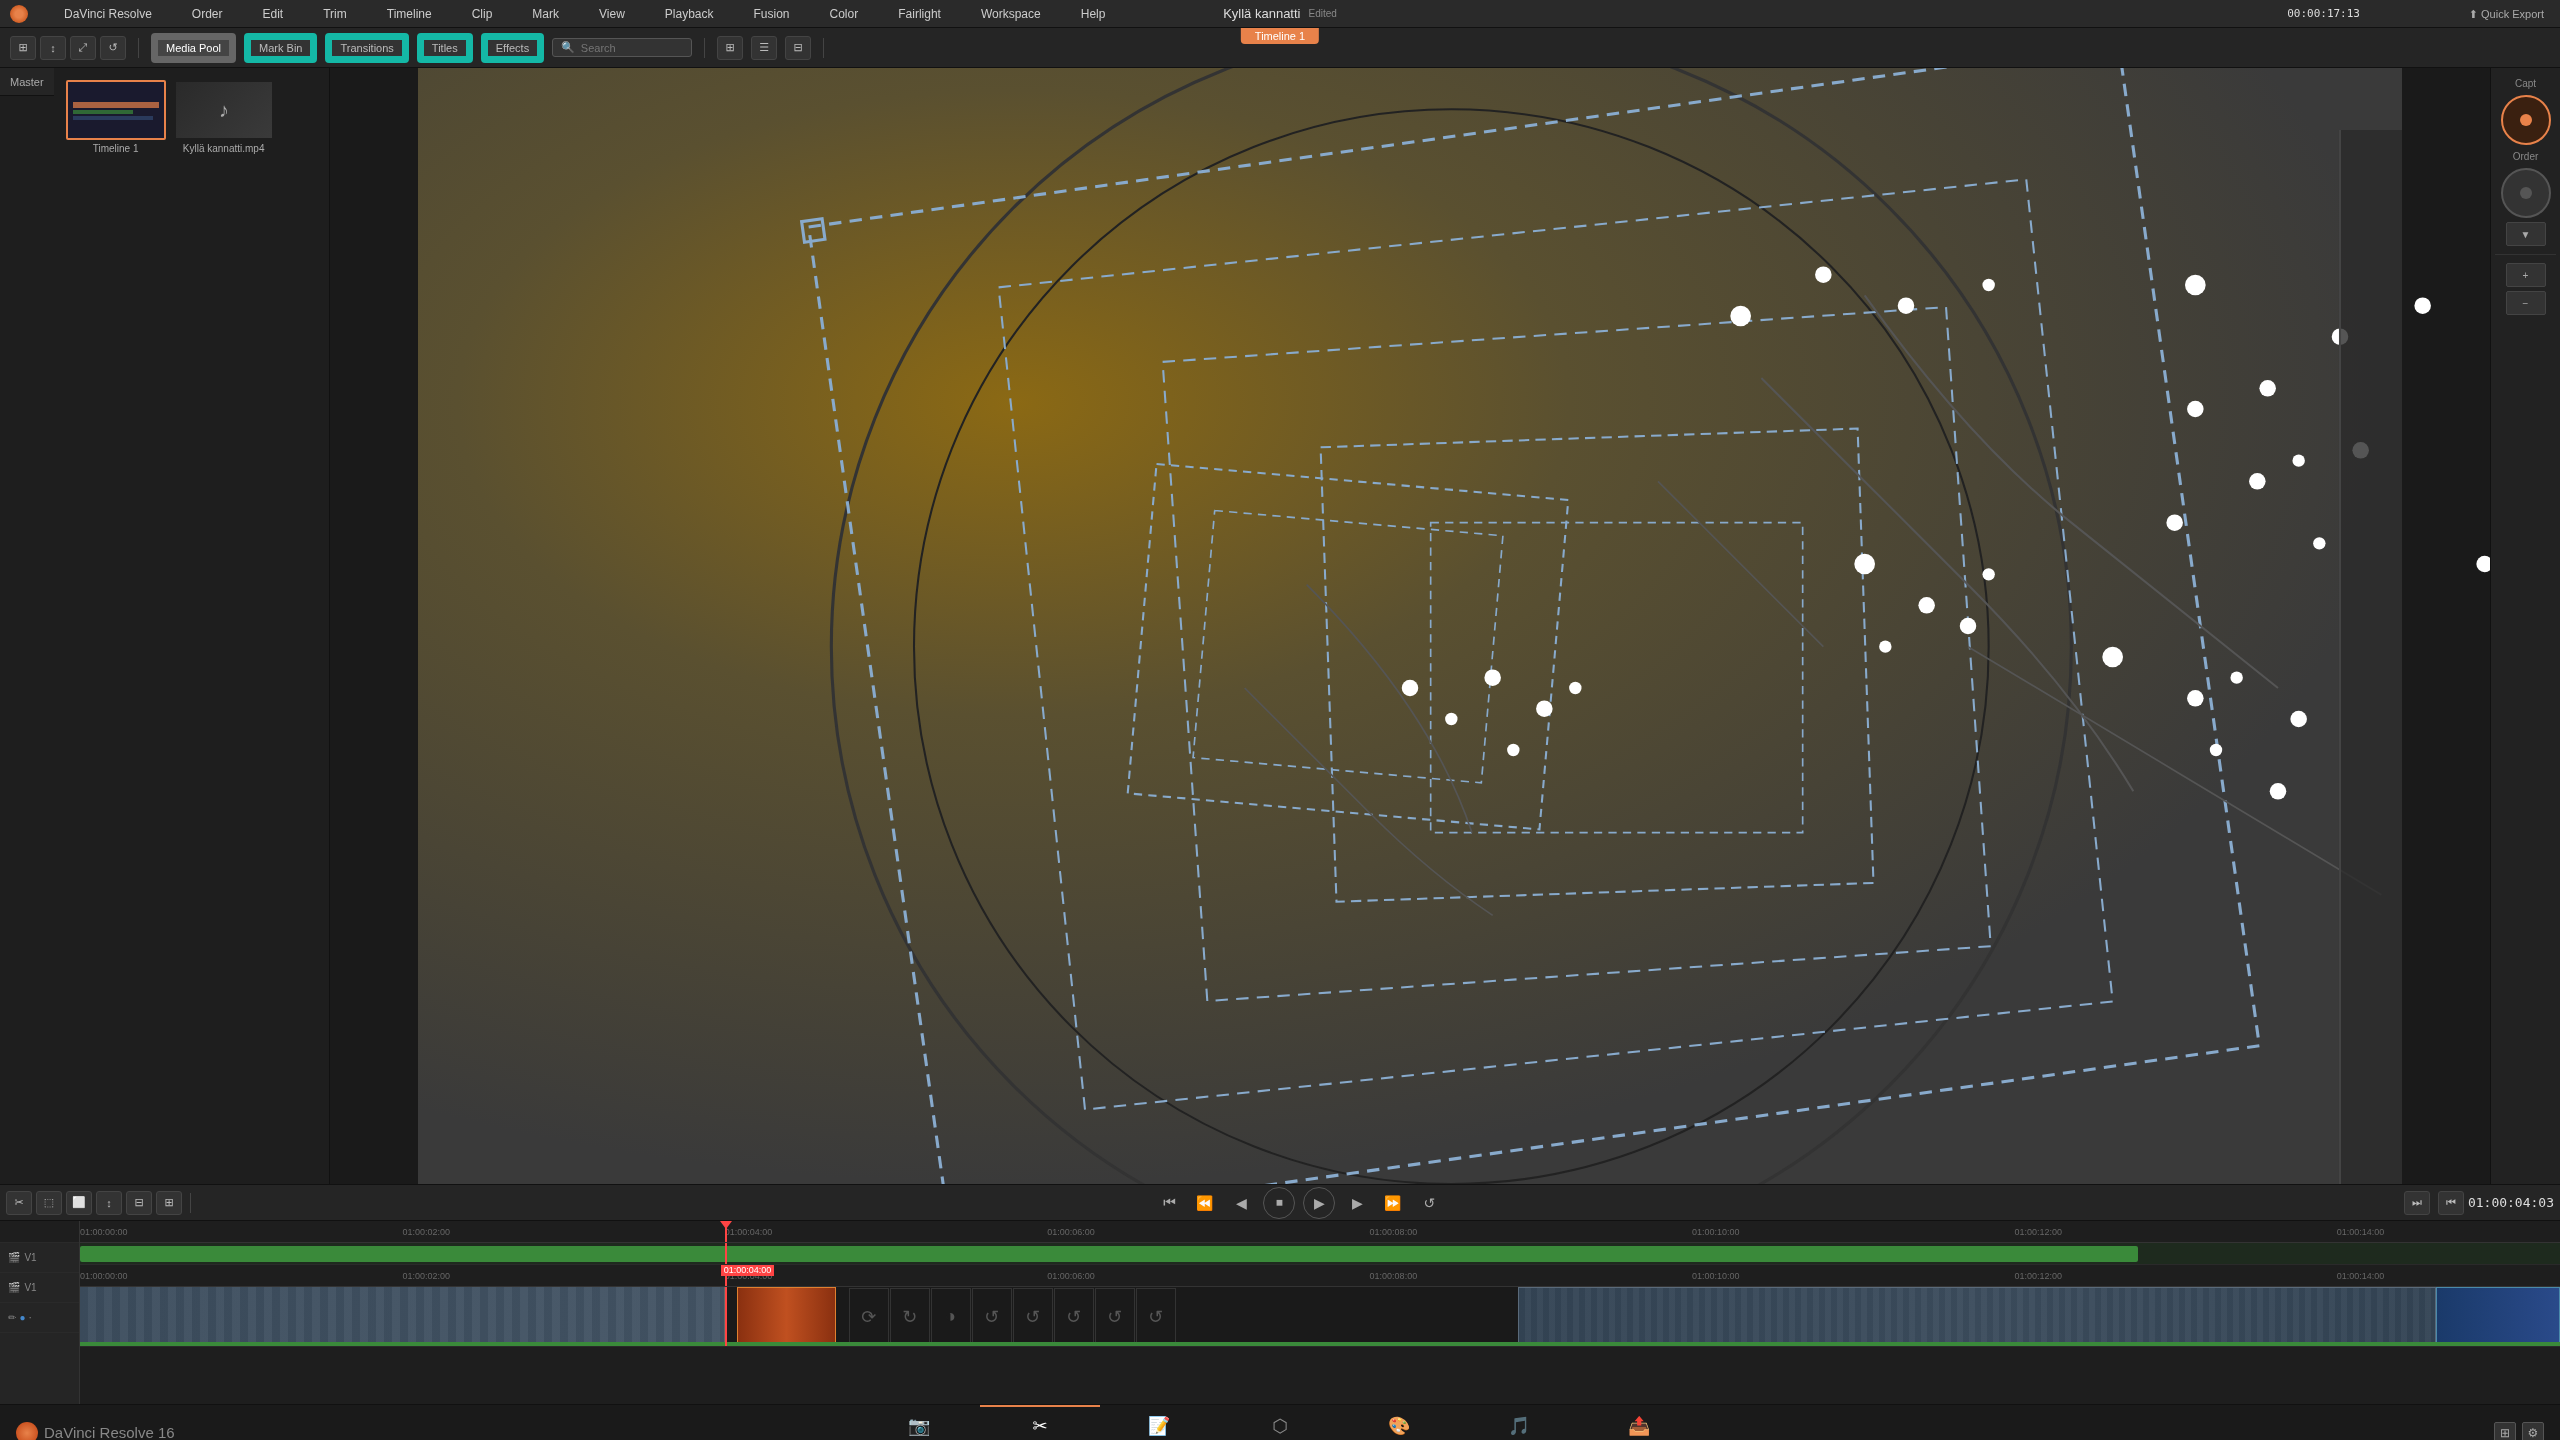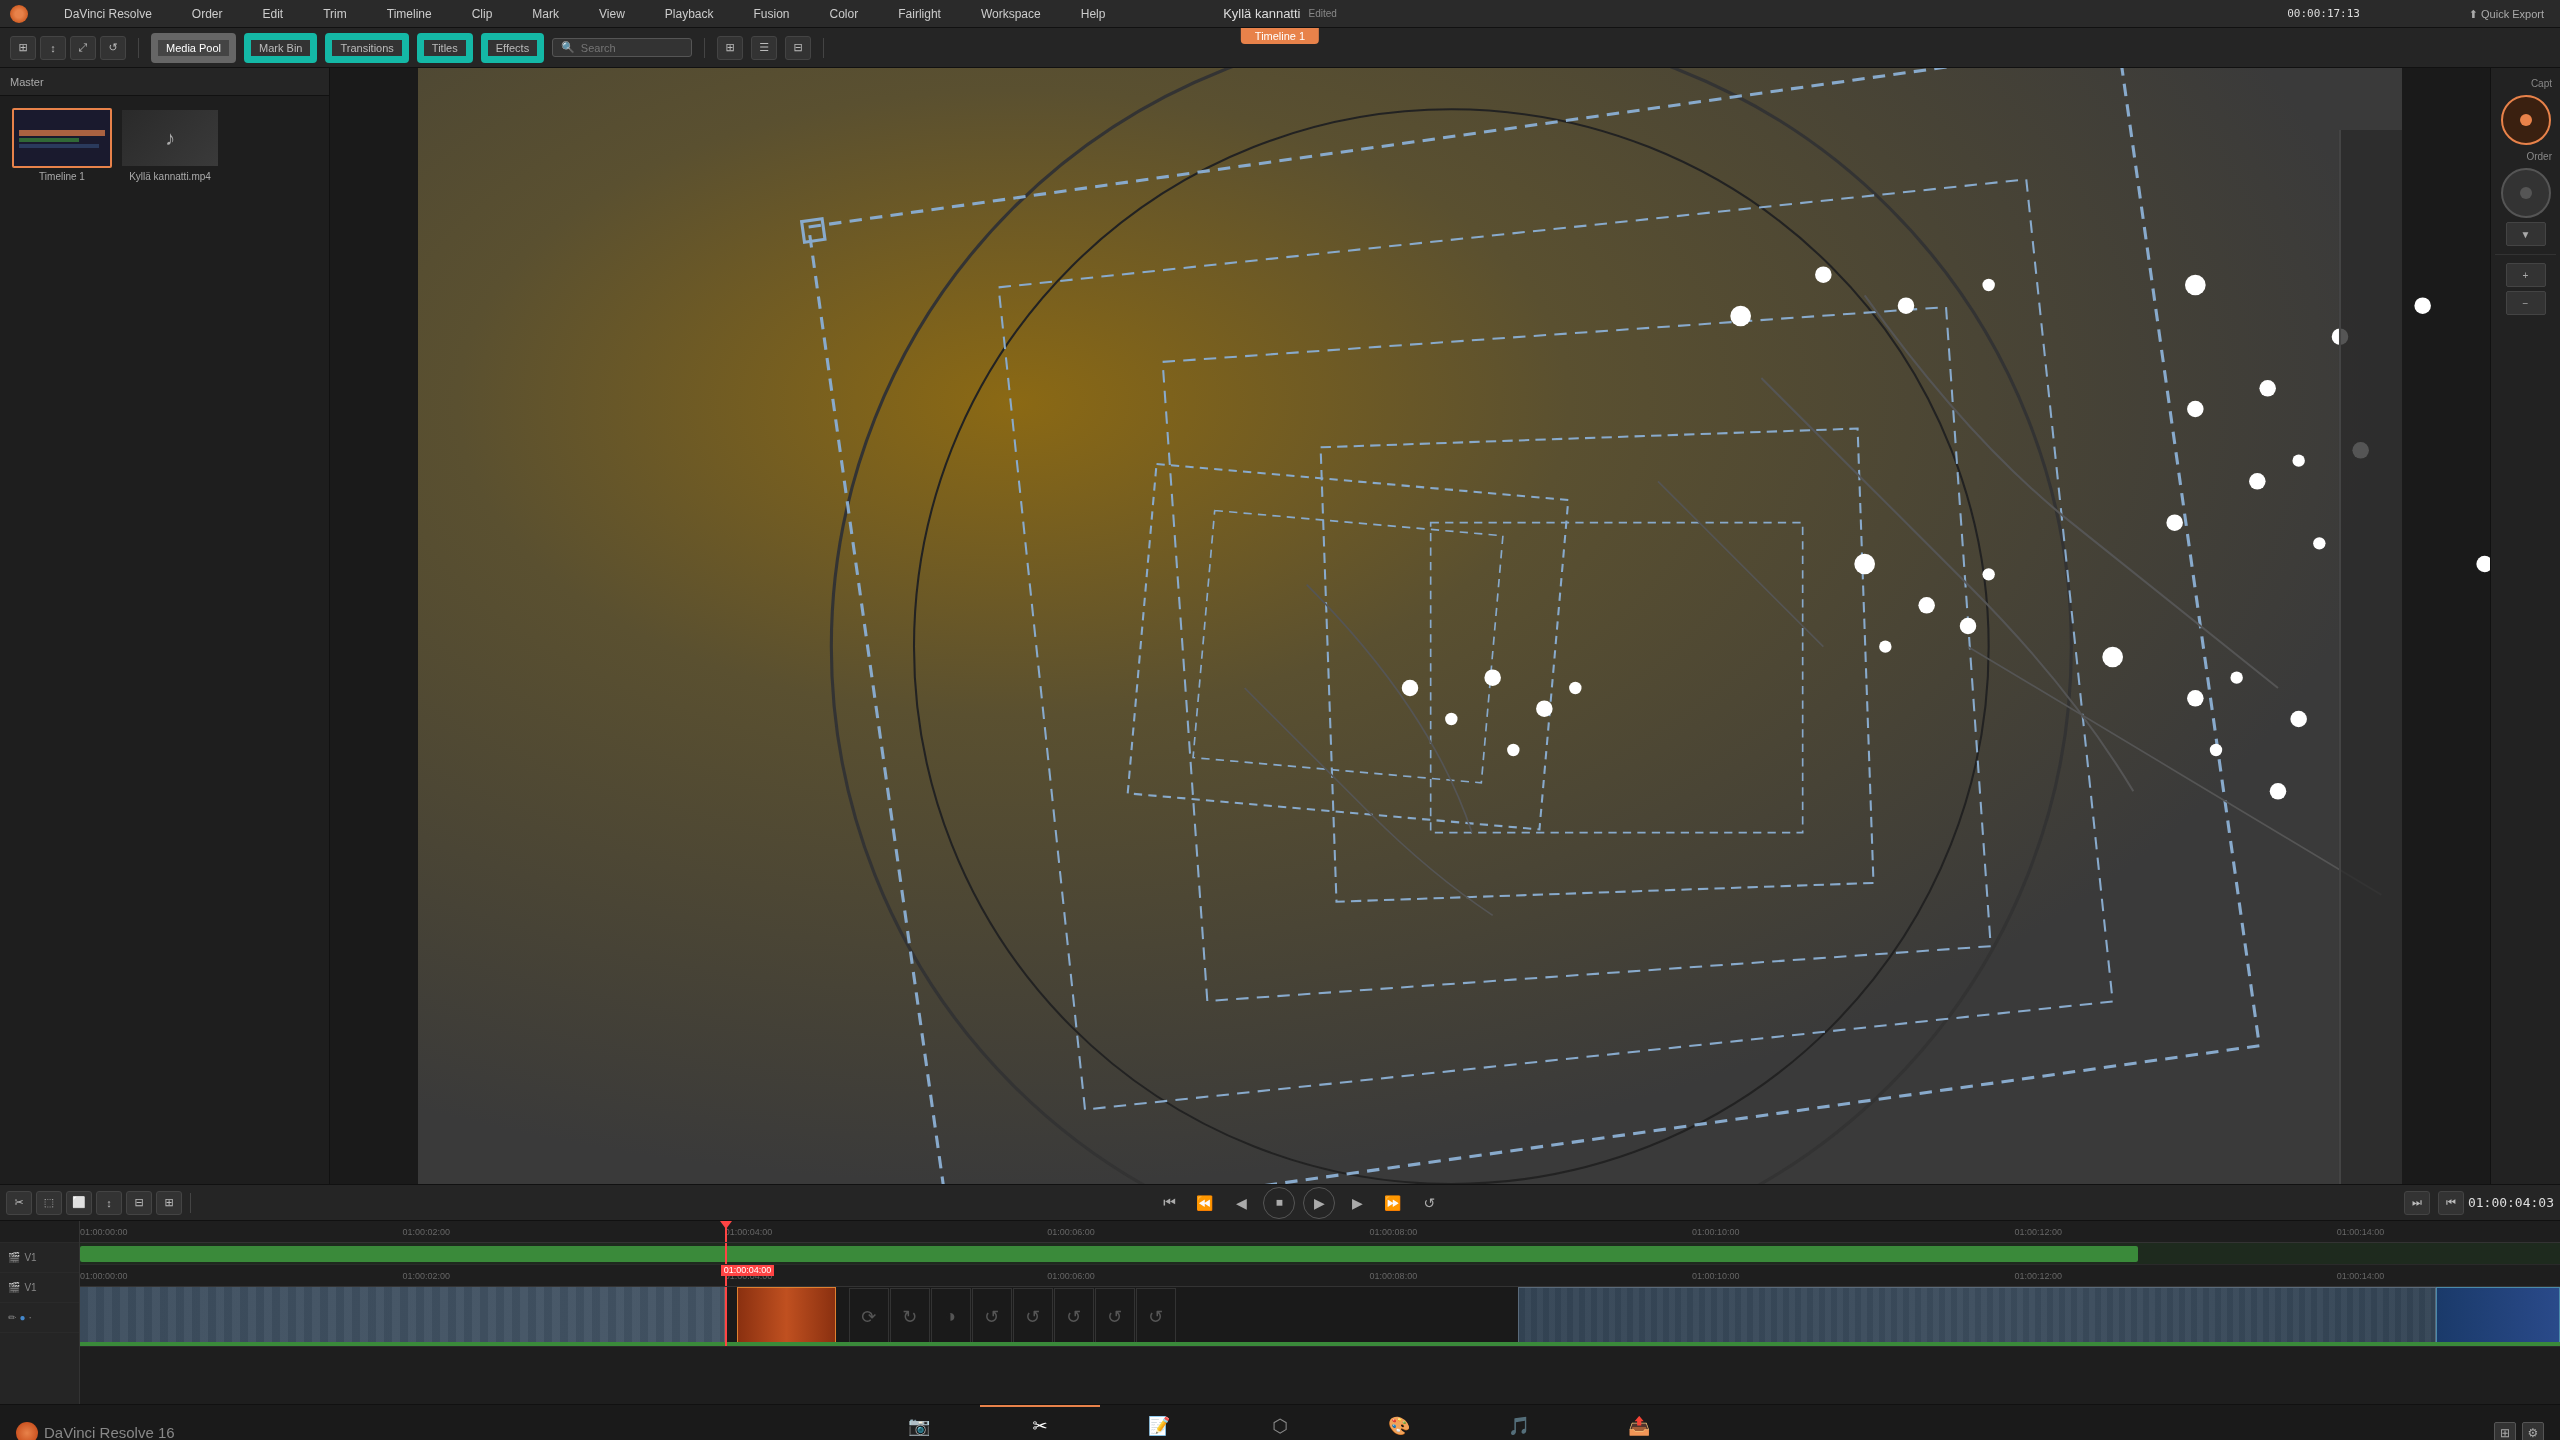--- a/index.html
+++ b/index.html
@@ -143,21 +143,21 @@
       height: calc(100% - 220px);
     }
 
     
     #left-panel {
       width: 330px;
       min-width: 330px;
       background: #1e1e1e;
       border-right: 1px solid #111;
       display: flex;
-      flex-direction: column;
+      flex-direction: row;
     }
     .panel-header {
       height: 28px;
       background: #252525;
       display: flex;
       align-items: center;
       padding: 0 10px;
       font-size: 11px;
       color: #aaa;
       border-bottom: 1px solid #111;
@@ -232,21 +232,21 @@
       flex-direction: column;
       align-items: center;
       padding: 8px 4px;
       gap: 4px;
     }
     .right-label {
       font-size: 10px;
       color: #888;
       writing-mode: horizontal-tb;
       width: 100%;
-      text-align: right;
+      text-align: center;
       padding: 2px 4px;
     }
     .right-control {
       width: 50px;
       height: 50px;
       border-radius: 50%;
       background: #333;
       border: 2px solid #555;
       display: flex;
       align-items: center;

